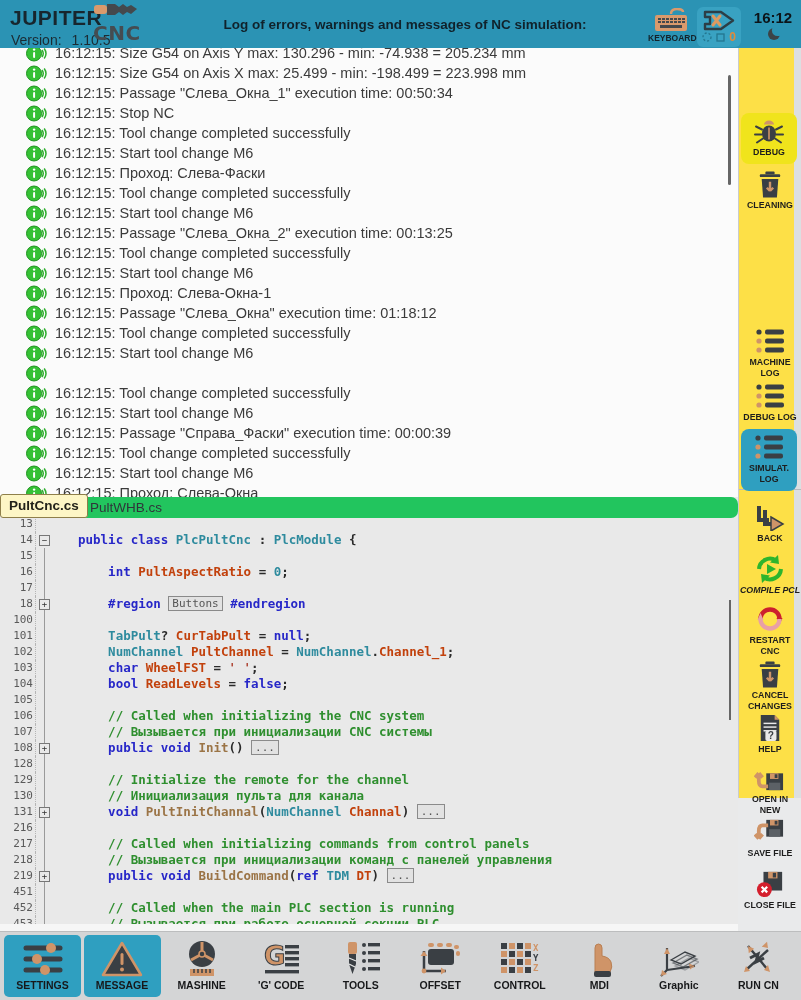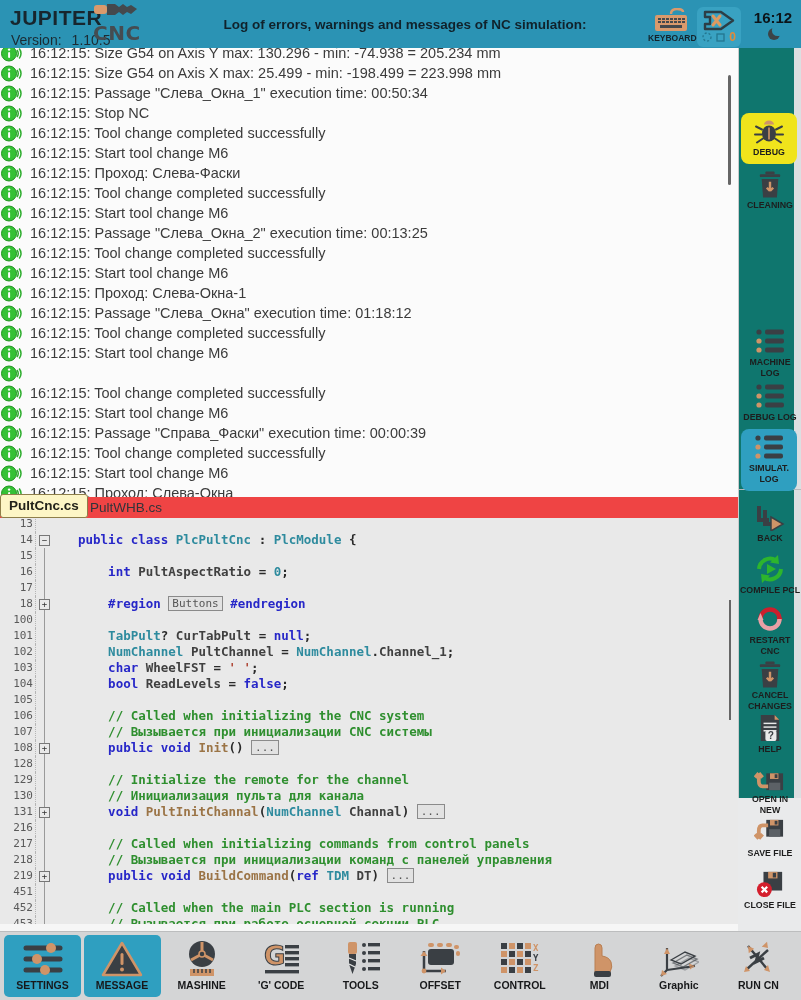--- a/index.html
+++ b/index.html
@@ -17,41 +17,41 @@
   .sim-btn { position:absolute; left:697px; top:7px; width:44px; height:40px; background:#39a2c2; border-radius:6px; text-align:center; padding-top:3px; }
   .sim-btn svg { display:block; margin:0 auto; }
   .sim-sub { display:flex; align-items:center; justify-content:center; gap:4px; margin-top:1px; }
   .sim-sub svg { display:block; }
   .sim-count { color:#e08c3c; font-weight:800; font-size:12px; line-height:10px; }
   .clock { position:absolute; left:748px; top:9px; width:50px; text-align:center; }
   .clock-time { font-size:15px; font-weight:800; color:#0c1419; }
   .moon { margin-top:1px; margin-left:2px; }
   .log-panel { position:absolute; left:0; top:48px; width:738px; height:449px; background:#fbfbfb; overflow:hidden; }
   .log-list { margin-top:-5px; }
-  .log-row { height:20px; display:flex; align-items:center; padding-left:1px; }
+  .log-row { height:20px; display:flex; align-items:center; padding-left:26px; }
   .log-ic { flex:0 0 21px; height:19px; }
   .log-text { margin-left:8px; font-size:14.5px; color:#3b3b3b; white-space:nowrap; }
   .log-scroll { position:absolute; left:728px; top:75px; width:3px; height:110px; background:#666; border-radius:2px; z-index:3; }
-  .tab-bar { position:absolute; left:0; top:497px; width:738px; height:21px; background:#ef4444; z-index:4; }
+  .tab-bar { position:absolute; left:0; top:497px; width:738px; height:21px; background:#22c55e; z-index:4;border-radius:7px; }
   .tab-active { position:absolute; left:0; top:-3px; height:24px; background:#fdf6c6; border:1px solid #8e7f4a; border-radius:3px; padding:0 8px; font-size:13.5px; font-weight:bold; color:#22221a; line-height:22px; }
   .tab-idle { position:absolute; left:90px; top:0; height:21px; font-size:13.5px; color:#30343a; line-height:21px; }
   .code-panel { position:absolute; left:0; top:518px; width:738px; height:413px; background:#e9e9e9; overflow:hidden; }
   .code-lines { margin-top:-2px; }
   .cl { height:16px; display:flex; align-items:flex-end; }
   .ln { flex:0 0 36px; text-align:right; font-family:"DejaVu Sans Mono",monospace; font-size:11px; color:#5a5a5a; padding-right:2px; border-right:1px dotted #b5b5b5; height:16px; line-height:16px; }
   .fold { flex:0 0 18px; position:relative; height:16px; }
   .fold.tree::before { content:""; position:absolute; left:8px; top:0; bottom:0; width:1px; background:#9a9a9a; }
   .fbox { position:absolute; left:3px; top:3px; width:11px; height:11px; border:1px solid #777; background:#e9e9e9; font-size:9px; line-height:9px; text-align:center; color:#333; z-index:1; font-family:"DejaVu Sans Mono",monospace; }
   .ct { font-family:"DejaVu Sans Mono",monospace; font-size:12.5px; font-weight:bold; color:#2a2a2a; white-space:pre; line-height:16px;padding-left:24px; }
-  .tk-kw { color:#2727c8; } .tk-type { color:#2e8b9e; } .tk-id { color:#404040; }
+  .tk-kw { color:#2727c8; } .tk-type { color:#2e8b9e; } .tk-id { color:#c2410c; }
   .tk-meth { color:#9b7446; } .tk-cmt { color:#2f8f2f; } .tk-str { color:#b04a3a; }
   .tk-box { display:inline-block; border:1px solid #8a8a8a; background:#e2e2e2; color:#555; font-weight:normal; padding:0 3px; font-size:11px; line-height:13px; vertical-align:1px; }
   .code-hscroll { position:absolute; left:0; bottom:0; width:738px; height:7px; background:#f6f6f6; }
   .code-scroll { position:absolute; left:729px; top:600px; width:2px; height:120px; background:#666; z-index:3; }
-  .sidebar { position:absolute; left:738px; top:48px; width:63px; height:750px; background:#0f766e; border-left:1px solid #cacbcc; }
+  .sidebar { position:absolute; left:738px; top:48px; width:63px; height:750px; background:#fde047; border-left:1px solid #cacbcc; }
   .sb-track { position:absolute; right:0; top:0; width:7px; height:100%; background:#dcdfe1; }
   .sb-item { position:absolute; left:0; width:62px; text-align:center; cursor:pointer; }
   .sb-icon { height:28px; display:flex; align-items:center; justify-content:center; }
   .sb-item .sb-label { font-size:8.8px; font-weight:bold; color:#1d1d1d; line-height:11px; margin-top:2px; }
   .sb-yellow { background:#f0e41c; border-radius:8px; width:56px; left:2px; padding:4px 0 6px; }
   .sb-teal { background:#2f9fc0; border-radius:8px; width:56px; left:2px; padding:4px 0 6px; }
   .sb-div { position:absolute; left:0; top:441px; width:63px; height:1px; background:#b8babc; }
   .toolbar { position:absolute; left:0; top:931px; width:801px; height:69px; background:#d4d5d6; border-top:1px solid #bcbdbe; display:flex; justify-content:space-between; padding:3px 4px 0; }
   .tb-item { width:77px; height:62px; text-align:center; padding-top:4px; border-radius:5px; }
   .tb-item.active { background:#2f9fc0; }
@@ -607,21 +607,21 @@
         <svg width="30" height="27" viewBox="0 0 30 27">
           <path d="M4 2 L4 16 L14 16" stroke="#3a3f44" stroke-width="4" fill="none"></path>
           <path d="M10 6 L10 20 L18 20" stroke="#3a3f44" stroke-width="4" fill="none"></path>
           <path d="M16 13 L28 20 L16 27 Z" fill="#cf9468" stroke="#3a3f44" stroke-width="1.5"></path>
         </svg>
       </div>
       <div class="sb-label">
         <div>BACK</div>
       </div>
     </div>
-    <div class="sb-item" style="top: 507px;">
+    <div class="sb-item" style="top: 507px; font-style: italic;">
       <div class="sb-icon">
         <svg width="32" height="32" viewBox="0 0 32 32">
           <path d="M5 16 a11 11 0 0 1 17 -8.5" stroke="#2db52d" stroke-width="4" fill="none"></path>
           <path d="M24 2 L25 11 L16 9.5 Z" fill="#2db52d"></path>
           <path d="M27 16 a11 11 0 0 1 -17 8.5" stroke="#2db52d" stroke-width="4" fill="none"></path>
           <path d="M8 30 L7 21 L16 22.5 Z" fill="#2db52d"></path>
           <path d="M13 11 L22 16 L13 21 Z" fill="#2db52d"></path>
         </svg>
       </div>
       <div class="sb-label">

